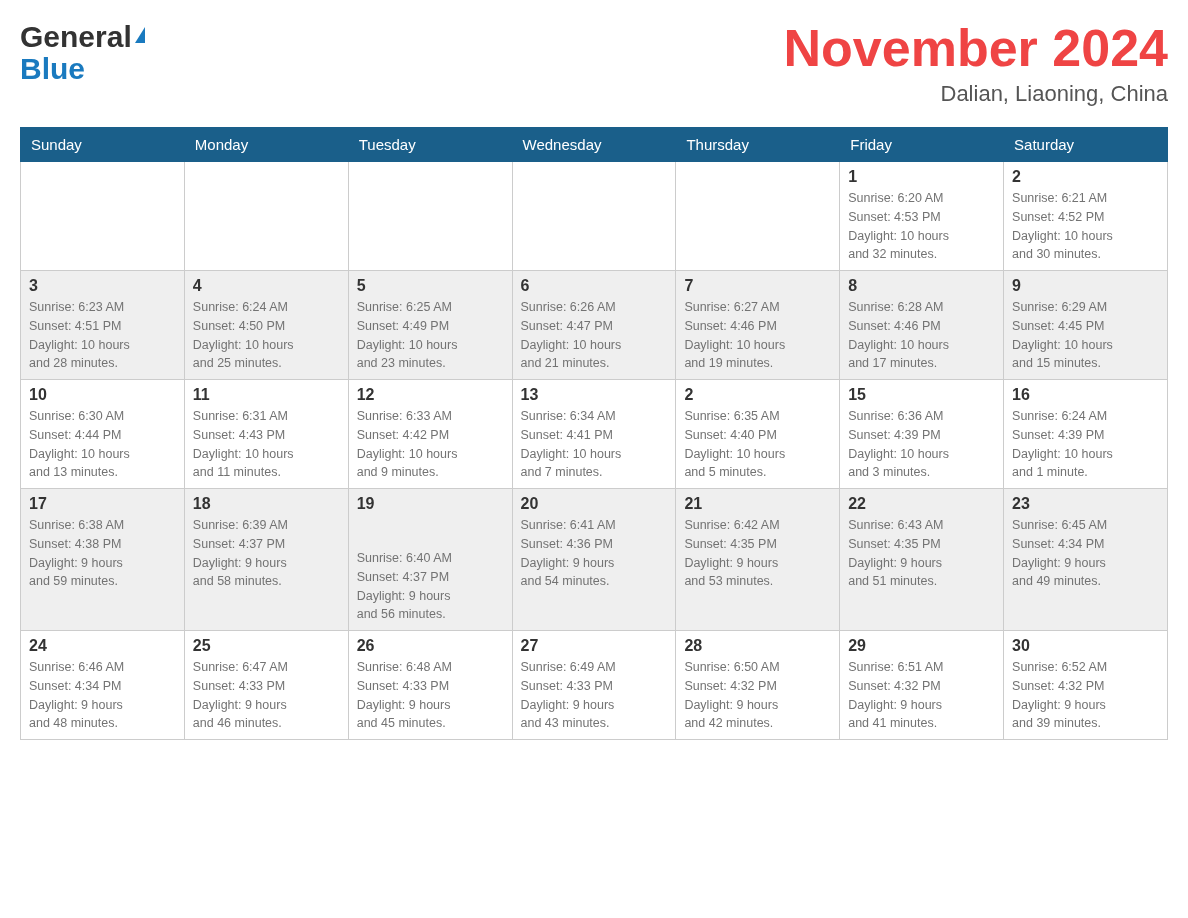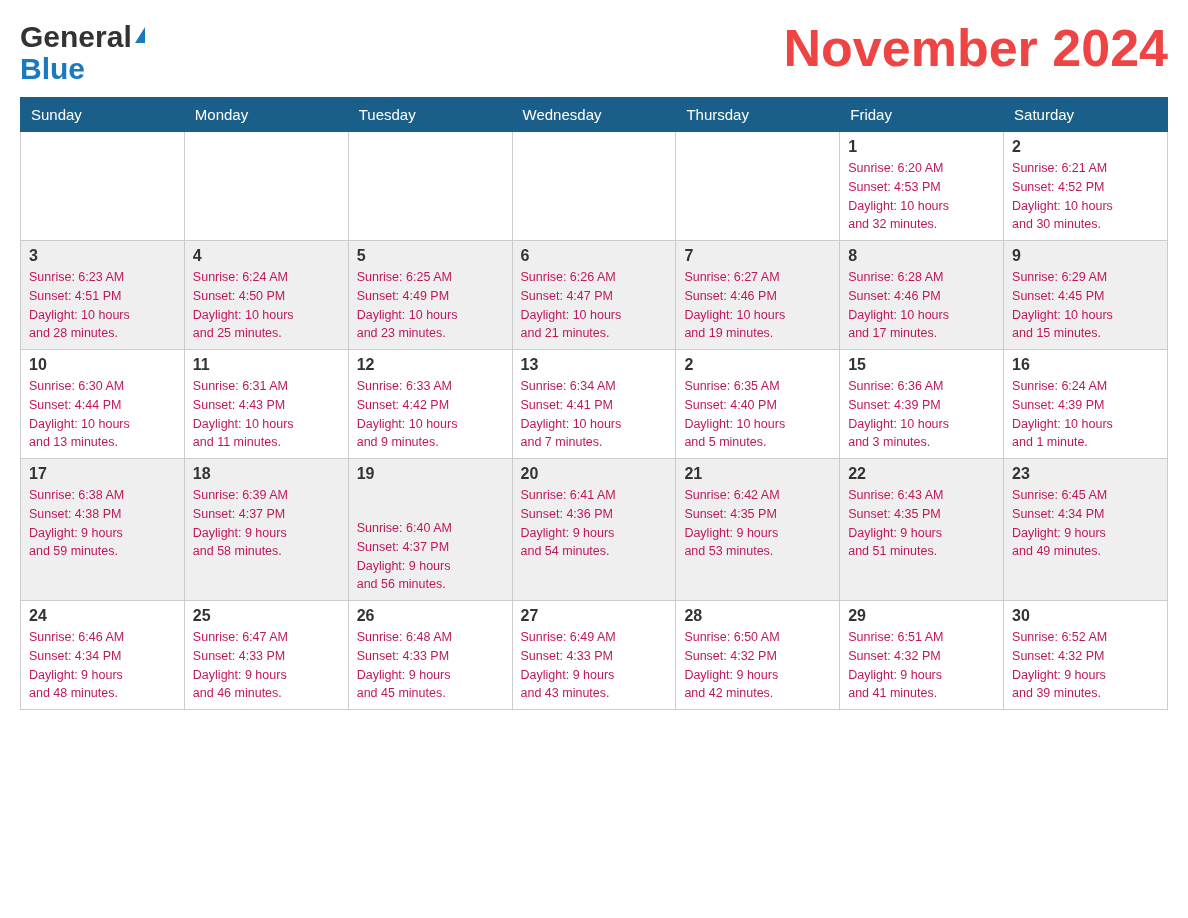--- a/index.html
+++ b/index.html
@@ -61,21 +61,21 @@
     }
     .day-num {
       font-size: 16px;
       font-weight: bold;
       color: #333;
       display: block;
       margin-bottom: 3px;
     }
     .day-info {
       font-size: 12.5px;
-      color: #be185d;
+      color: #737373;
       line-height: 1.5;
     }
     .empty-cell {
       background: #fff;
     }
     .calendar tbody tr:nth-child(odd) td {
       background: #fff;
     }
     .calendar tbody tr:nth-child(even) td {
       background: #efefef;
@@ -101,20 +101,21 @@
     <div class="logo-row">
       <svg class="logo-icon" viewBox="0 0 60 60" xmlns="http://www.w3.org/2000/svg">
         <text x="0" y="32" font-size="26" font-weight="bold" fill="#333" font-family="Arial">General</text>
         <polygon points="46,10 56,26 36,26" fill="#1a7abf"></polygon>
         <text x="0" y="55" font-size="26" font-weight="bold" fill="#1a7abf" font-family="Arial">Blue</text>
       </svg>
     </div>
   </div>
   <div class="title-area">
     <div class="calendar-title">November 2024</div>
+    <div class="calendar-subtitle">Dalian, Liaoning, China</div>
   </div>
 </div>
 
 <div style="position:absolute; top:22px; left:20px; display:flex; flex-direction:column;">
   <div style="display:flex; align-items:center; line-height:1;">
     <span style="font-size:30px; font-weight:bold; color:#333; font-family:Arial;">General</span>
     <span style="display:inline-block; width:0; height:0; border-left:10px solid transparent; border-right:0px solid transparent; border-bottom:16px solid #1a7abf; margin-left:3px; margin-bottom:4px;"></span>
   </div>
   <div>
     <span style="font-size:30px; font-weight:bold; color:#1a7abf; font-family:Arial;">Blue</span>

